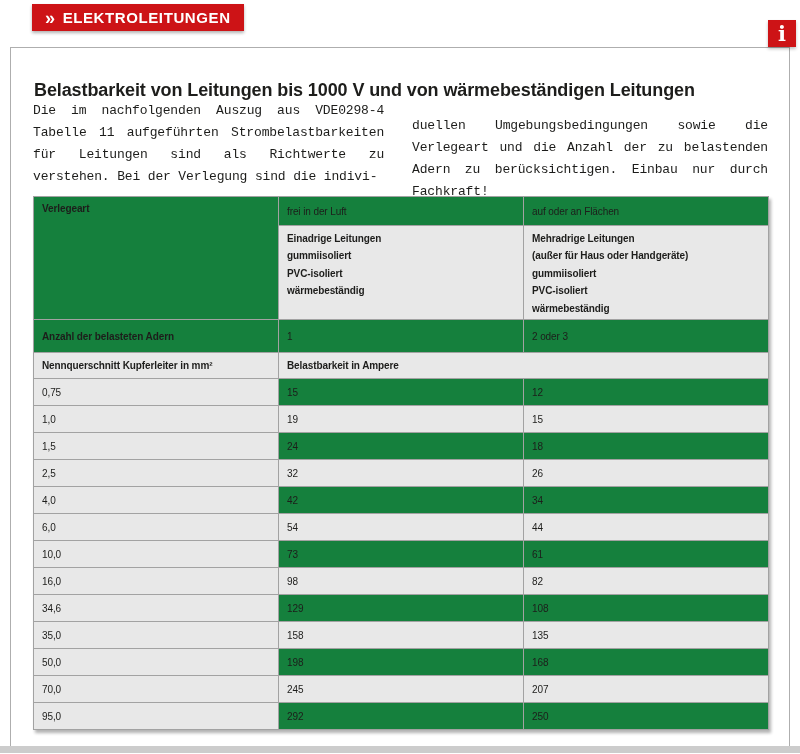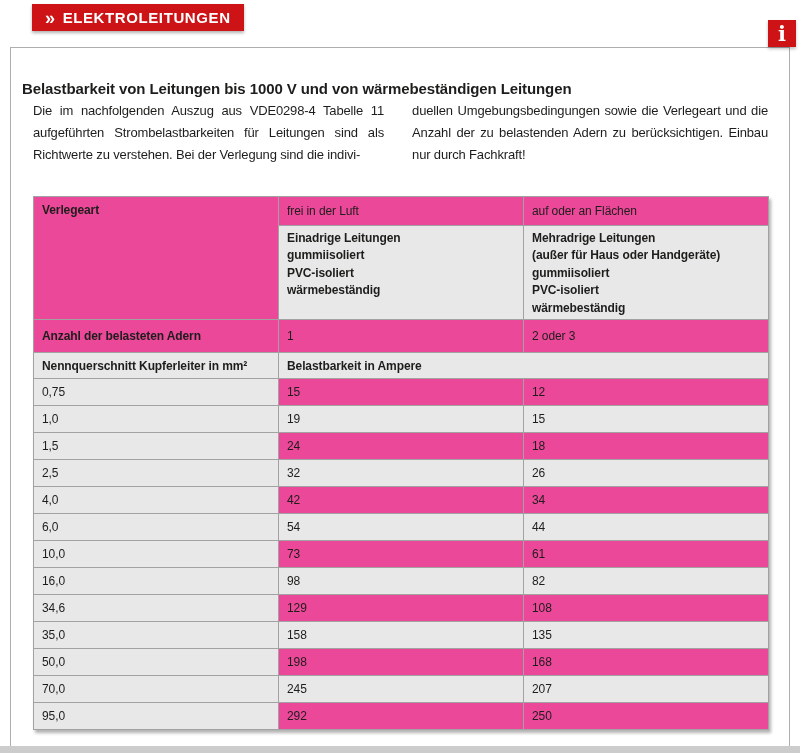--- a/index.html
+++ b/index.html
@@ -8,28 +8,28 @@
   .frame{position:absolute;left:10px;top:47px;width:780px;height:699px;
          border:1px solid #aeaeae;border-bottom:none;box-sizing:border-box;z-index:1;}
   .badge{position:absolute;left:32px;top:4px;height:27px;z-index:3;background:#cd1316;color:#ffffff;
          display:flex;align-items:center;padding:0 13px;font-weight:bold;font-size:15px;
          letter-spacing:0.6px;box-shadow:0 2px 3px rgba(0,0,0,0.30);white-space:nowrap;}
   .badge .chev{font-size:18px;margin-right:7px;line-height:1;}
   .infobox{position:absolute;left:768px;top:20px;width:28px;height:27px;z-index:3;background:#cd1316;
            color:#ffffff;display:flex;align-items:center;justify-content:center;
            font-family:"DejaVu Serif",serif;font-weight:bold;font-size:21px;
            box-shadow:0 2px 3px rgba(0,0,0,0.25);}
-  .intro-heading{position:absolute;left:22px;top:80px;width:735px;z-index:2;
-                 font-weight:bold;font-size:15px;letter-spacing:-0.1px;}
-  .cols{position:absolute;left:33px;top:100px;width:735px;display:flex;gap:28px;z-index:2;}
+  .intro-heading{position:absolute;left:34px;top:80px;width:735px;z-index:2;
+                 font-weight:bold;font-size:18px;letter-spacing:-0.1px;}
+  .cols{position:absolute;left:33px;top:100px;width:735px;display:flex;gap:28px;z-index:2;font-family:Liberation Mono, monospace;}
   .col{margin:0;font-size:13px;line-height:22px;text-align:justify;letter-spacing:-0.15px;}
   .colL{width:357px;}
-  .colR{width:362px;}
+  .colR{width:362px;margin-top:15px;}
   table.cap{position:absolute;left:33px;top:196px;width:735px;z-index:2;border-collapse:collapse;
-            table-layout:fixed;font-size:12px;background:#ec4899;letter-spacing:-0.1px;
+            table-layout:fixed;font-size:10px;background:#15803d;letter-spacing:-0.1px;
             box-shadow:2px 3px 3px rgba(0,0,0,0.30);}
   td{border:1px solid #a2a2a2;padding:2px 8px;vertical-align:middle;box-sizing:border-box;
      overflow:hidden;white-space:nowrap;}
   .bold{font-weight:bold;}
   .shaded{background:#e8e8e8;}
   .vtop{vertical-align:top;padding-top:6px;}
   .desc{vertical-align:top;padding-top:4px;line-height:17.4px;white-space:normal;}
   tr.r1{height:29px;}
   tr.r2{height:88px;font-weight:bold;}
   tr.r3{height:33px;}

